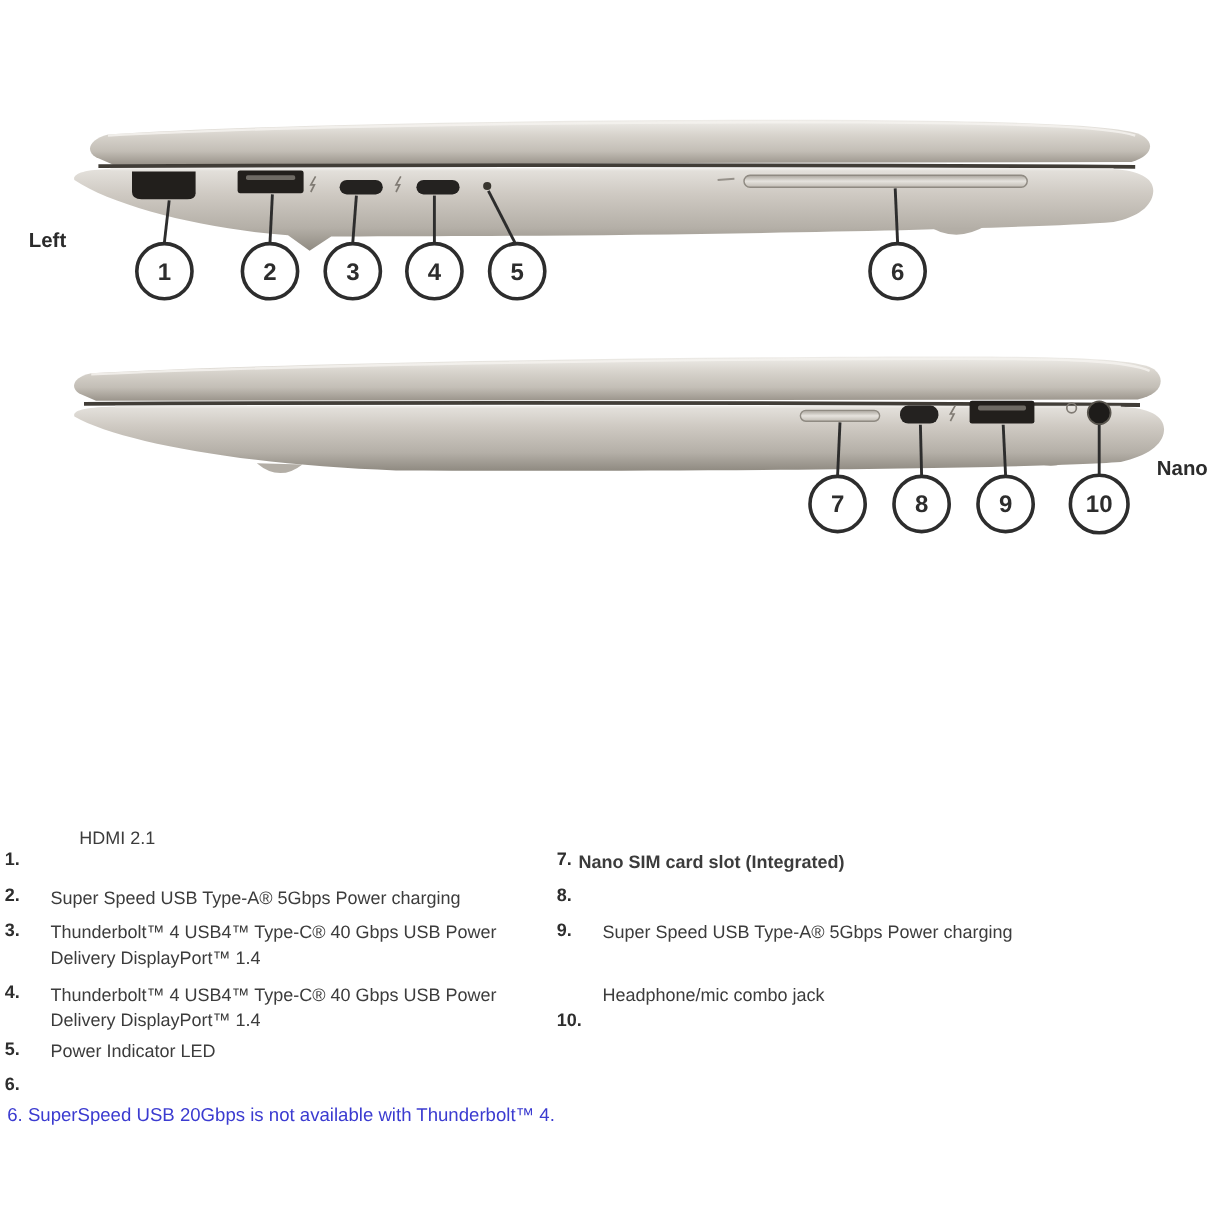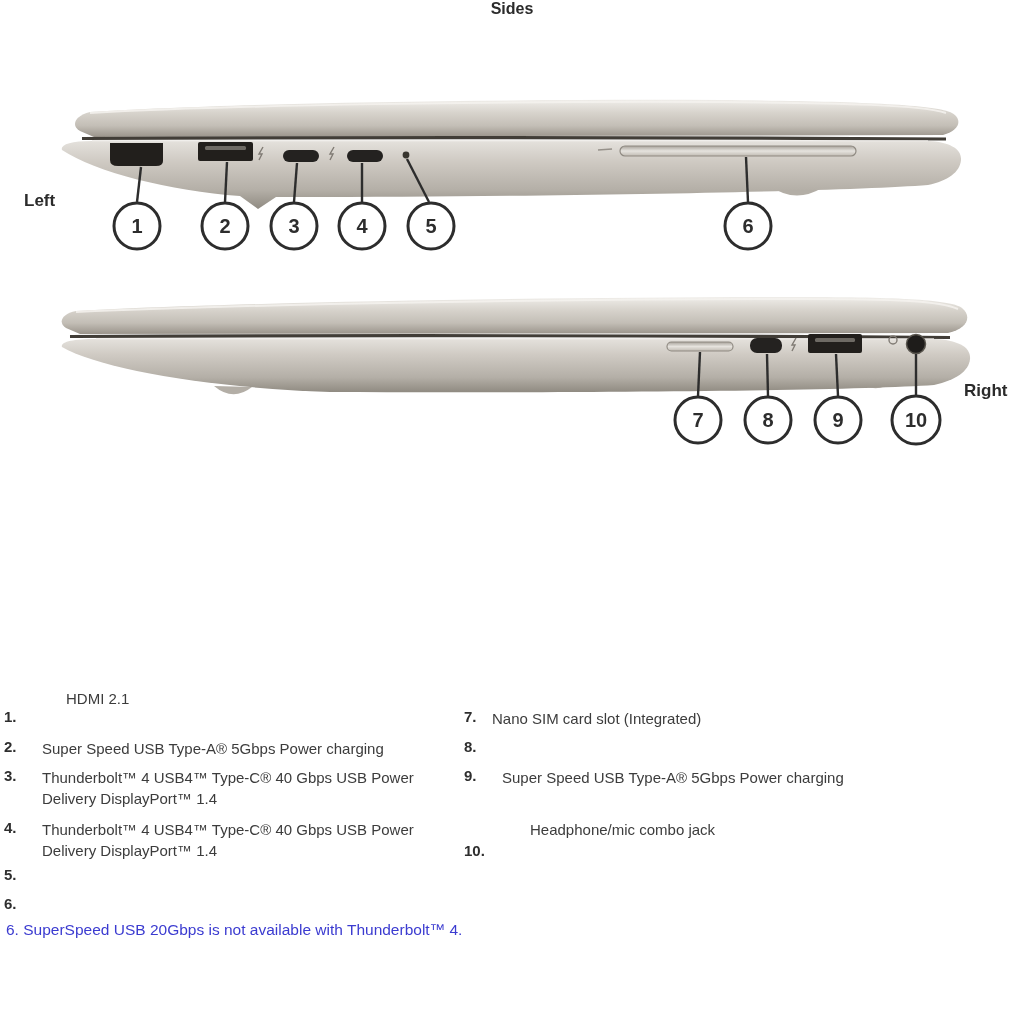--- a/index.html
+++ b/index.html
@@ -154,48 +154,48 @@
         </g>
         <g>
           <circle cx="916" cy="420" r="24" fill="#ffffff" stroke="#2d2d2d" stroke-width="3"></circle>
           <text x="916" y="427">10</text>
         </g>
       </g>
     </g>
   </svg>
 
   <div class="view-label" style="left:24px; top:191px;text-align:right;">Left</div>
-  <div class="view-label" style="left:964px; top:381px;">Right</div>
-
-  <div class="section-title">Sides</div>
+  <div class="view-label" style="left:964px; top:381px;">Nano</div>
+
 
   <div class="legend-num" style="left:4px;  top:708px;">1.</div>
   <div class="legend-label" style="left:42px; top:688px; width:440px;margin-left:24px;">HDMI 2.1</div>
 
   <div class="legend-num" style="left:4px;  top:738px;">2.</div>
   <div class="legend-label" style="left:42px; top:738px; width:440px;">Super Speed USB Type-A® 5Gbps Power charging</div>
 
   <div class="legend-num" style="left:4px;  top:767px;">3.</div>
   <div class="legend-label" style="left:42px; top:767px; width:445px;">Thunderbolt™ 4 USB4™ Type-C® 40 Gbps USB Power
 Delivery DisplayPort™ 1.4</div>
 
   <div class="legend-num" style="left:4px;  top:819px;">4.</div>
   <div class="legend-label" style="left:42px; top:819px; width:445px;">Thunderbolt™ 4 USB4™ Type-C® 40 Gbps USB Power
 Delivery DisplayPort™ 1.4</div>
 
   <div class="legend-num" style="left:4px;  top:866px;">5.</div>
+  <div class="legend-label" style="left:42px; top:866px; width:440px;">Power Indicator LED</div>
 
   <div class="legend-num" style="left:4px;  top:895px;">6.</div>
 
   <div class="legend-num" style="left:464px; top:708px;">7.</div>
-  <div class="legend-label" style="left:492px; top:708px; width:440px;">Nano SIM card slot (Integrated)</div>
+  <div class="legend-label" style="left:482px; top:708px; width:440px;font-weight:bold;">Nano SIM card slot (Integrated)</div>
 
   <div class="legend-num" style="left:464px; top:738px;">8.</div>
 
   <div class="legend-num" style="left:464px; top:767px;">9.</div>
   <div class="legend-label" style="left:502px; top:767px; width:440px;">Super Speed USB Type-A® 5Gbps Power charging</div>
 
   <div class="legend-num" style="left:464px; top:819px;margin-top:23px;">10.</div>
-  <div class="legend-label" style="left:502px; top:819px; width:440px;margin-left:28px;">Headphone/mic combo jack</div>
+  <div class="legend-label" style="left:502px; top:819px; width:440px;">Headphone/mic combo jack</div>
 
   <div class="footnote">6. SuperSpeed USB 20Gbps is not available with Thunderbolt™ 4.</div>
 
 </div>
 
 </body></html>

